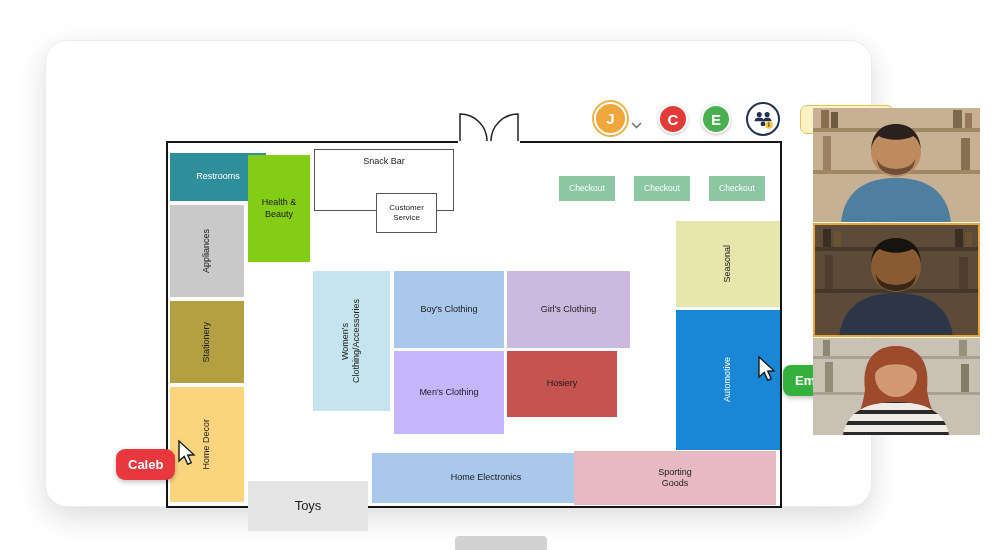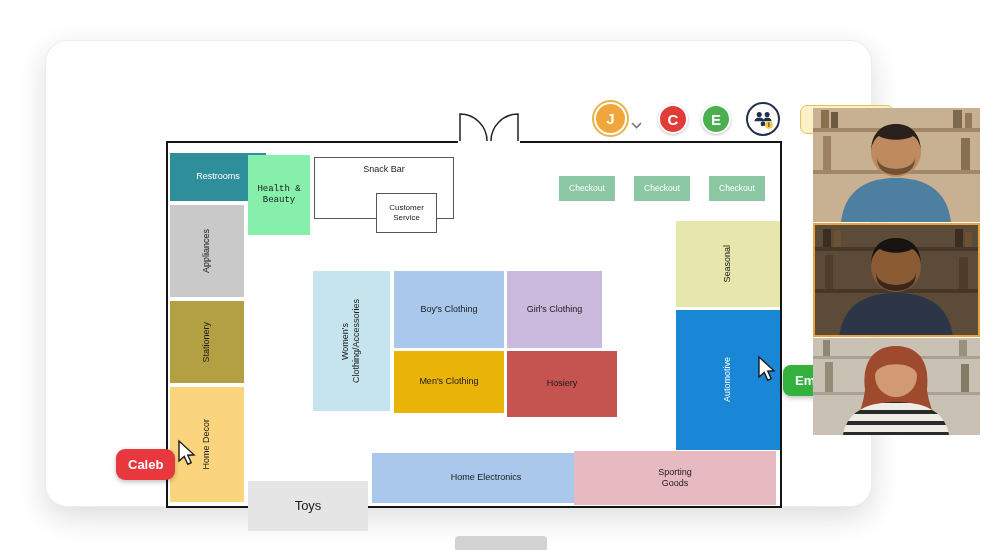--- a/index.html
+++ b/index.html
@@ -101,25 +101,25 @@
           </div>
           <div class="room vertical" style="left: 2px; top: 62px; width: 74px; height: 92px; background: rgb(201, 201, 201); color: rgb(26, 26, 26); font-size: 9px;">
             <span class="room-label">Appliances</span>
           </div>
           <div class="room vertical" style="left: 2px; top: 158px; width: 74px; height: 82px; background: rgb(179, 160, 66); color: rgb(26, 26, 26); font-size: 9px;">
             <span class="room-label">Stationery</span>
           </div>
           <div class="room vertical" style="left: 2px; top: 244px; width: 74px; height: 115px; background: rgb(250, 213, 125); color: rgb(26, 26, 26); font-size: 9px;">
             <span class="room-label">Home Decor</span>
           </div>
-          <div class="room" style="left: 80px; top: 12px; width: 62px; height: 80px; background: #86efac; color: rgb(26, 26, 26); font-size: 9px; font-family: Liberation Mono, monospace;">
+          <div class="room" style="left: 80px; top: 12px; width: 62px; height: 107px; background: #84cc16; color: rgb(26, 26, 26); font-size: 9px;">
             <span class="room-label">Health &amp;
 Beauty</span>
           </div>
-          <div class="room label-top" style="left: 146px; top: 14px; width: 140px; height: 62px; background: rgb(255, 255, 255); color: rgb(26, 26, 26); font-size: 9px; border: 1px solid rgb(85, 85, 85);">
+          <div class="room label-top" style="left: 146px; top: 6px; width: 140px; height: 62px; background: rgb(255, 255, 255); color: rgb(26, 26, 26); font-size: 9px; border: 1px solid rgb(85, 85, 85);">
             <span class="room-label">Snack Bar</span>
           </div>
           <div class="room" style="left: 208px; top: 50px; width: 61px; height: 40px; background: rgb(255, 255, 255); color: rgb(26, 26, 26); font-size: 8px; border: 1px solid rgb(85, 85, 85);">
             <span class="room-label">Customer Service</span>
           </div>
           <div class="room" style="left: 391px; top: 33px; width: 56px; height: 25px; background: rgb(139, 199, 163); color: rgb(255, 255, 255); font-size: 8.5px;">
             <span class="room-label">Checkout</span>
           </div>
           <div class="room" style="left: 466px; top: 33px; width: 56px; height: 25px; background: rgb(139, 199, 163); color: rgb(255, 255, 255); font-size: 8.5px;">
             <span class="room-label">Checkout</span>
@@ -133,24 +133,24 @@
           <div class="room vertical" style="left: 508px; top: 167px; width: 104px; height: 140px; background: rgb(25, 135, 213); color: rgb(255, 255, 255); font-size: 9px;">
             <span class="room-label">Automotive</span>
           </div>
           <div class="room vertical" style="left: 145px; top: 128px; width: 77px; height: 140px; background: rgb(197, 228, 237); color: rgb(26, 26, 26); font-size: 9px;">
             <span class="room-label">Women's
 Clothing/Accessories</span>
           </div>
           <div class="room" style="left: 226px; top: 128px; width: 110px; height: 77px; background: rgb(169, 200, 235); color: rgb(26, 26, 26); font-size: 9px;">
             <span class="room-label">Boy's Clothing</span>
           </div>
-          <div class="room" style="left: 339px; top: 128px; width: 95px; height: 77px; background: rgb(204, 186, 222); color: rgb(26, 26, 26); font-size: 9px;">
+          <div class="room" style="left: 339px; top: 128px; width: 123px; height: 77px; background: rgb(204, 186, 222); color: rgb(26, 26, 26); font-size: 9px;">
             <span class="room-label">Girl's Clothing</span>
           </div>
-          <div class="room" style="left: 226px; top: 208px; width: 110px; height: 62px; background: #eab308; color: rgb(26, 26, 26); font-size: 9px;">
+          <div class="room" style="left: 226px; top: 208px; width: 110px; height: 83px; background: #c4b5fd; color: rgb(26, 26, 26); font-size: 9px;">
             <span class="room-label">Men's Clothing</span>
           </div>
           <div class="room" style="left: 339px; top: 208px; width: 110px; height: 66px; background: rgb(197, 83, 79); color: rgb(26, 26, 26); font-size: 9px;">
             <span class="room-label">Hosiery</span>
           </div>
           <div class="room" style="left: 80px; top: 310px; width: 120px; height: 50px; background: #e5e5e5; color: rgb(26, 26, 26); font-size: 13px; margin-top: 28px;">
             <span class="room-label">Toys</span>
           </div>
           <div class="room" style="left: 204px; top: 310px; width: 228px; height: 50px; background: rgb(169, 200, 235); color: rgb(26, 26, 26); font-size: 9px;">
             <span class="room-label">Home Electronics</span>

